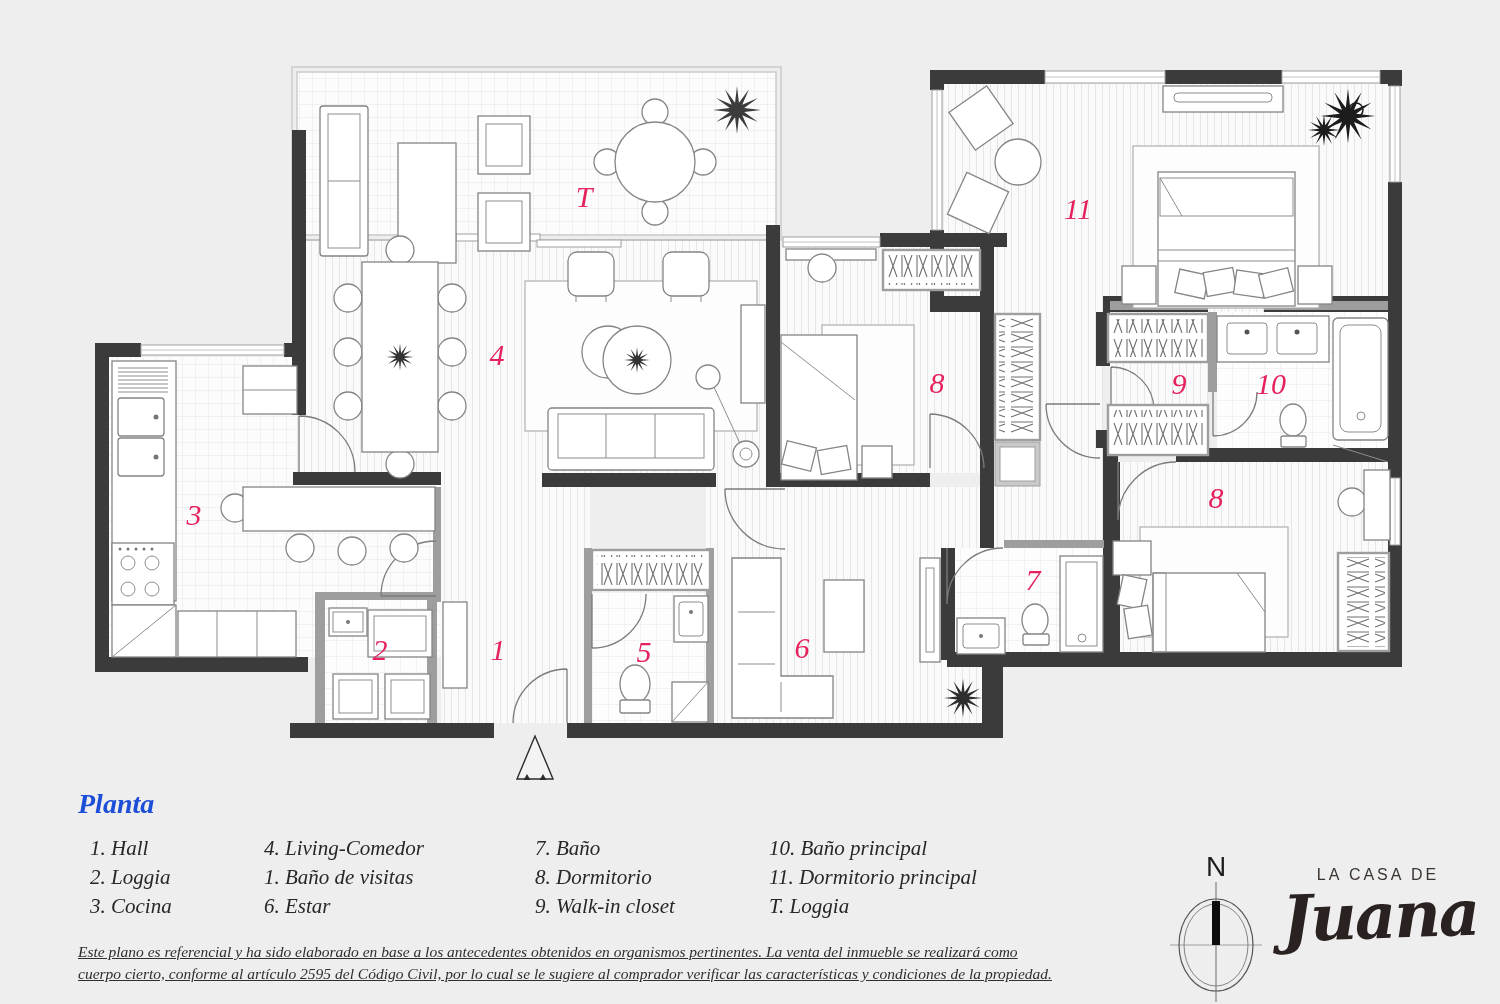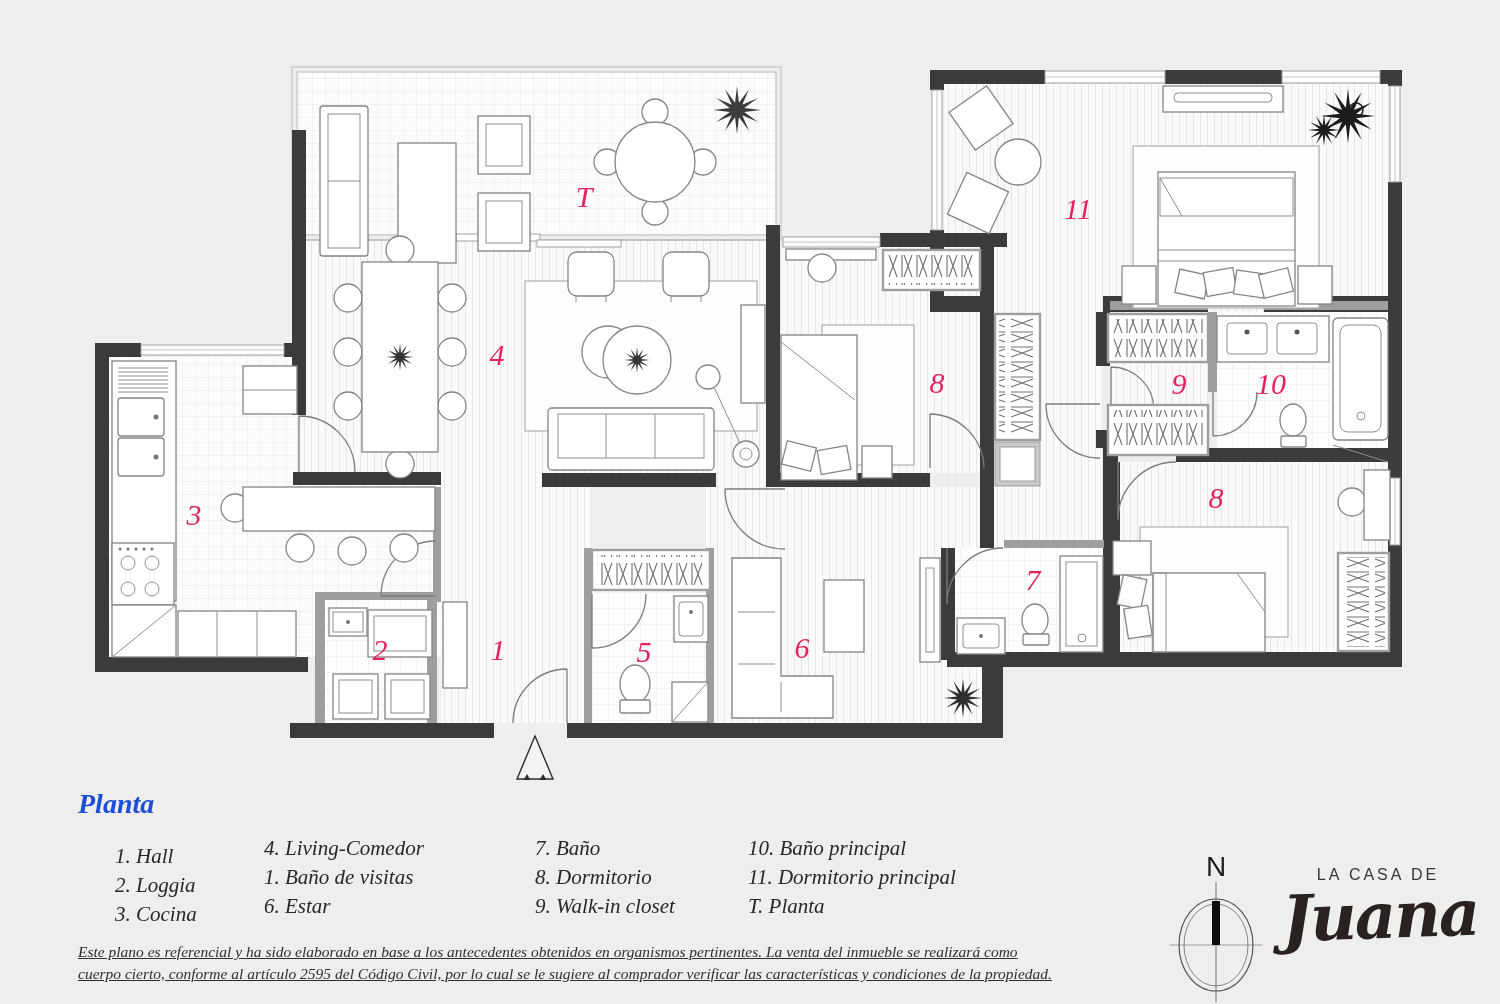--- a/index.html
+++ b/index.html
@@ -471,39 +471,39 @@
     <text class="lbl" x="937" y="393">8</text>
     <text class="lbl" x="1216" y="508">8</text>
     <text class="lbl" x="1179" y="394">9</text>
     <text class="lbl" x="1271" y="394">10</text>
     <text class="lbl" x="1078" y="219">11</text>
   </g>
 </svg>
 
   <div class="planta-title">Planta</div>
 
-  <div class="leg-col" style="left:115px;margin-top:8px;">
+  <div class="leg-col" style="left:90px;">
     <div class="leg-item">1. Hall</div>
     <div class="leg-item">2. Loggia</div>
     <div class="leg-item">3. Cocina</div>
   </div>
   <div class="leg-col" style="left:264px;">
     <div class="leg-item">4. Living-Comedor</div>
     <div class="leg-item">1. Baño de visitas</div>
     <div class="leg-item">6. Estar</div>
   </div>
   <div class="leg-col" style="left:535px;">
     <div class="leg-item">7. Baño</div>
     <div class="leg-item">8. Dormitorio</div>
     <div class="leg-item">9. Walk-in closet</div>
   </div>
-  <div class="leg-col" style="left:748px;">
+  <div class="leg-col" style="left:769px;">
     <div class="leg-item">10. Baño principal</div>
     <div class="leg-item">11. Dormitorio principal</div>
-    <div class="leg-item">T. Planta</div>
+    <div class="leg-item">T. Loggia</div>
   </div>
 
   <div class="disclaimer">
     <div>Este plano es referencial y ha sido elaborado en base a los antecedentes obtenidos en organismos pertinentes.  La venta del inmueble se realizará como</div>
     <div>cuerpo cierto, conforme al artículo 2595 del Código Civil, por lo cual se le sugiere al comprador verificar las características y condiciones de la propiedad.</div>
   </div>
 
   <svg class="compass" width="96" height="152" viewBox="0 0 96 152">
     <text x="48" y="26" text-anchor="middle" font-family="Liberation Sans, sans-serif" font-size="28" fill="#1d1d1d">N</text>
     <path d="M48 32 V152" stroke="#6e6e6e" stroke-width="1"></path>

